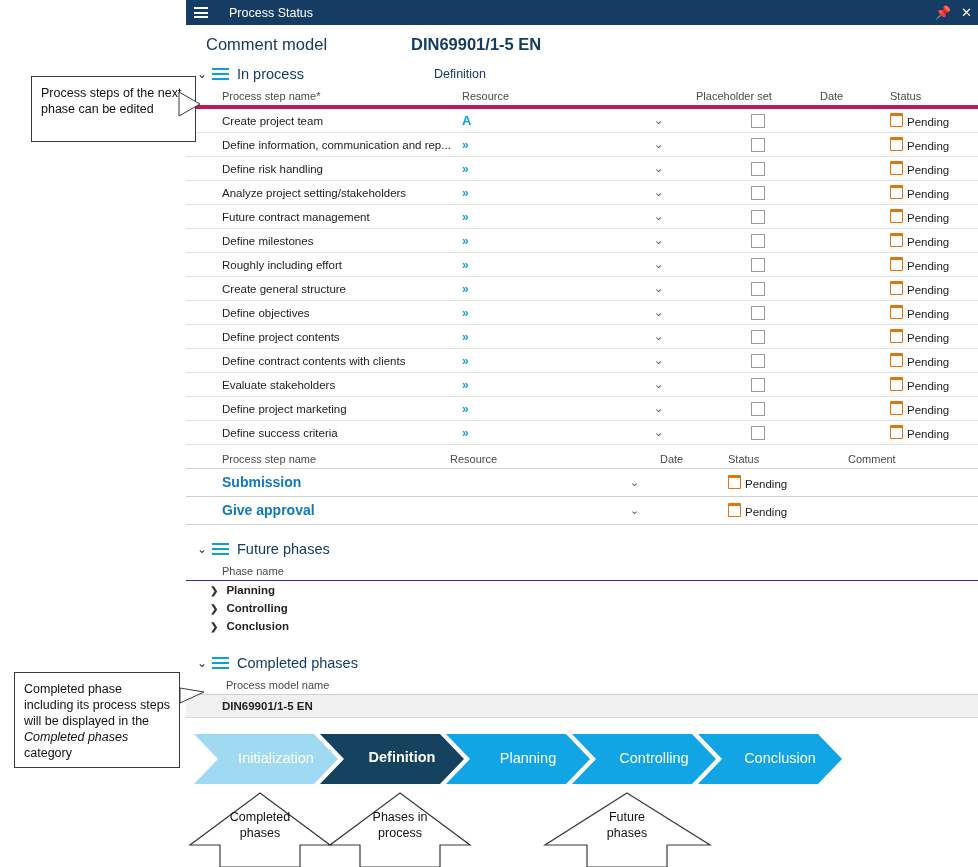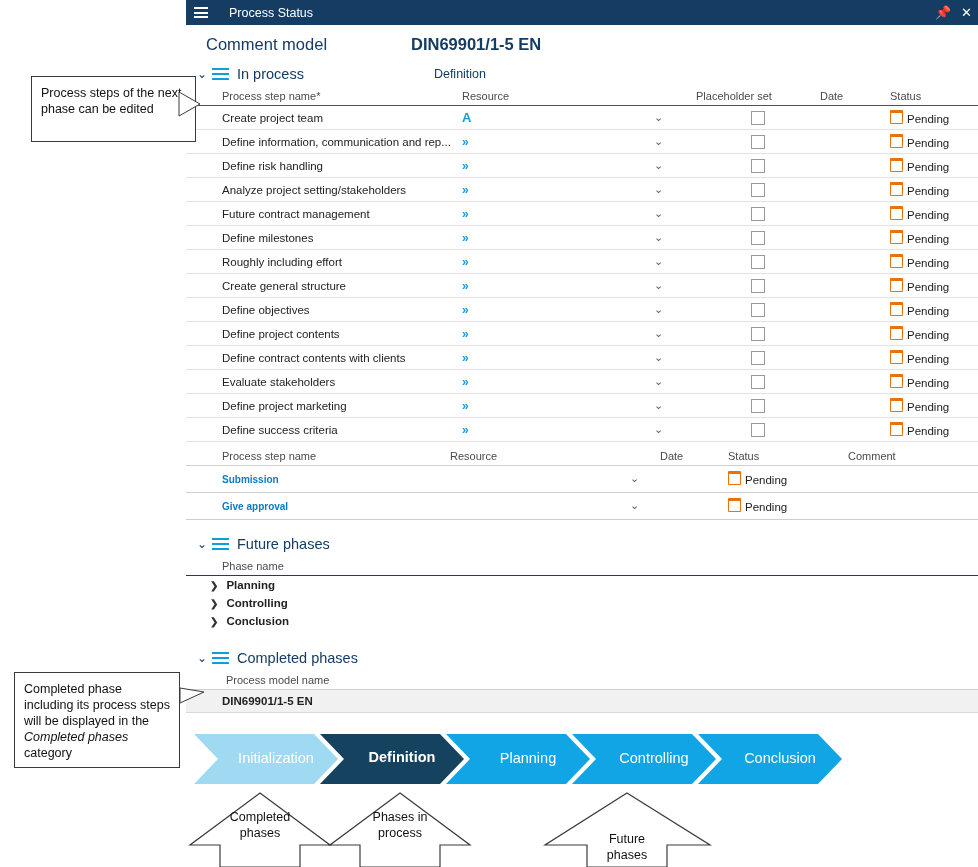--- a/index.html
+++ b/index.html
@@ -127,21 +127,21 @@
     border-collapse: collapse;
     width: 792px;
     table-layout: fixed;
   }
   table.steps th {
     font-weight: normal;
     font-size: 11px;
     color: #4a4a4a;
     text-align: left;
     padding: 2px 12px 3px 0;
-    border-bottom: 1px solid #be185d;
+    border-bottom: 4px solid #be185d;
   }
   table.steps td {
     font-size: 11.5px;
     color: #222;
     padding: 4px 0 4px 0;
     border-bottom: 1px solid #e2e2e2;
     height: 15px;
   }
   .c-name   { width: 228px; padding-left: 36px !important; }
   .c-res    { width: 180px; }
@@ -225,21 +225,21 @@
   .s-date { width: 68px; text-align: center; }
   .s-stat { width: 120px; }
   .s-com  { width: 166px; text-align: center; }
   th.s-res { text-align: center; }
   th.s-date { text-align: center; }
   th.s-stat { text-align: left; padding-left: 6px;}
   th.s-com { text-align: center; }
   .linklabel {
     color: #0f7ac0;
     font-weight: bold;
-    font-size: 10px;
+    font-size: 14px;
     cursor: pointer;
   }
 
   
   .phases-table {
     border-collapse: collapse;
     width: 792px;
     table-layout: fixed;
   }
   .phases-table th {
@@ -642,16 +642,16 @@
 </svg>
 
 <div class="blabel" style="left:200px; top:809px;">
   <div>Completed</div>
   <div>phases</div>
 </div>
 <div class="blabel" style="left:340px; top:809px;">
   <div>Phases in</div>
   <div>process</div>
 </div>
-<div class="blabel" style="left:567px; top:831px;">
+<div class="blabel" style="left:567px; top:809px;">
   <div>Future</div>
   <div>phases</div>
 </div>
 
 </body></html>

